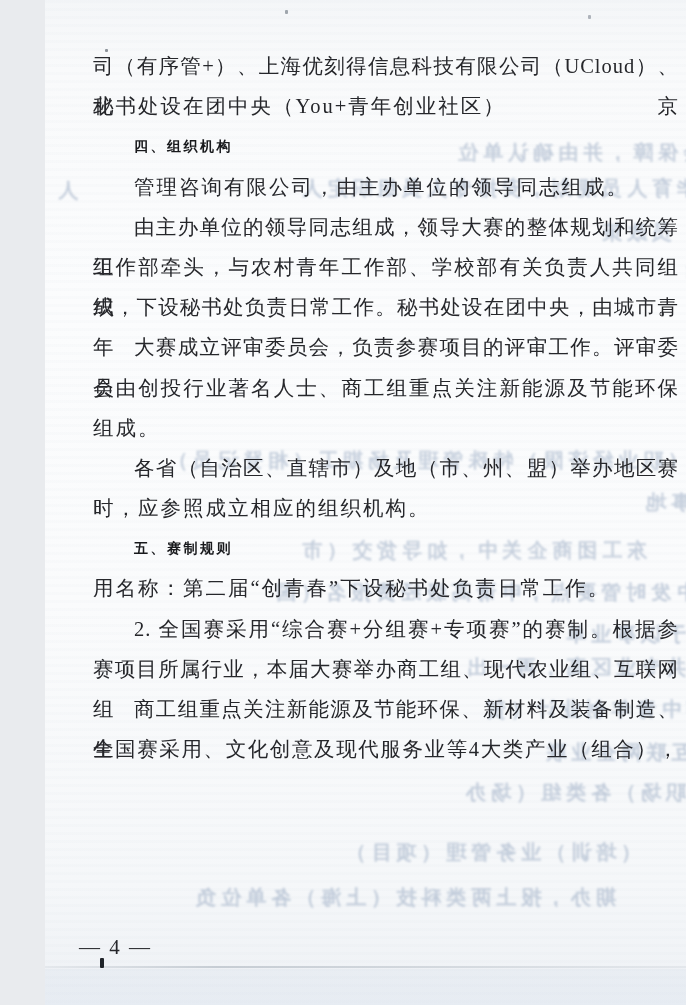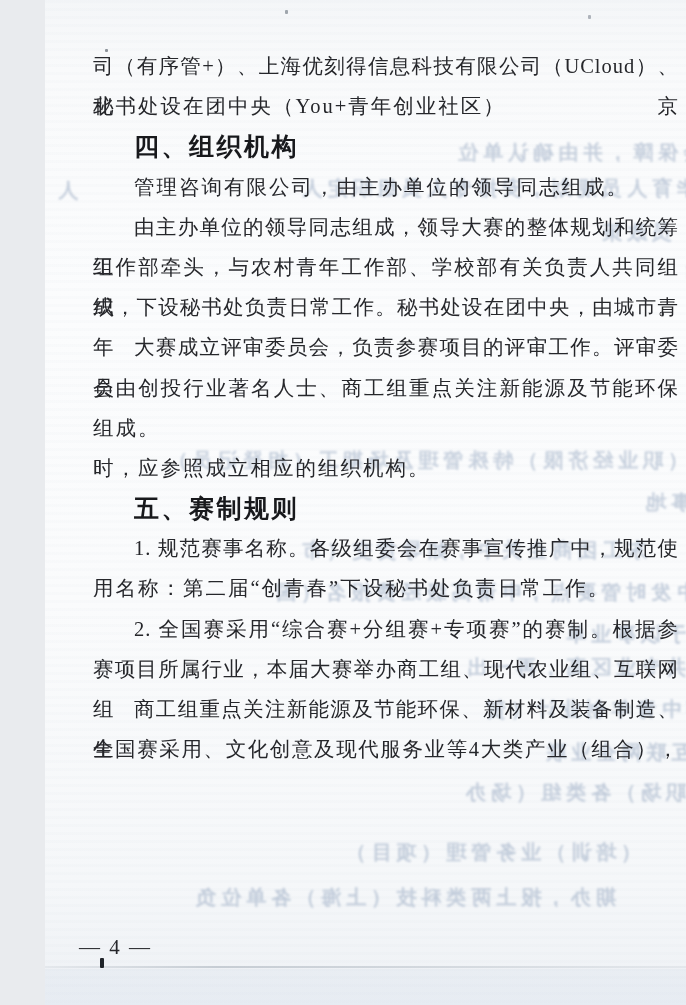--- a/index.html
+++ b/index.html
@@ -49,21 +49,21 @@
   }
   .line.justify {
     text-align: justify;
     text-align-last: justify;
     letter-spacing: 1px;
   }
   .line.indent { text-indent: 41px; }
   .line.heading {
     font-family: "Liberation Sans", "DejaVu Sans", sans-serif;
     font-weight: 700;
-    font-size: 25px;
+    font-size: 14px;
     letter-spacing: 2.5px;
     color: #18191c;
   }
   .page-number {
     position: absolute;
     left: 34px;
     top: 930px;
     height: 34px;
     line-height: 34px;
     font-size: 21px;
@@ -120,23 +120,23 @@
       <div class="line justify">司（有序管+）、上海优刻得信息科技有限公司（UCloud）、北京</div>
       <div class="line">秘书处设在团中央（You+青年创业社区）</div>
       <div class="line indent heading">四、组织机构</div>
       <div class="line indent">管理咨询有限公司，由主办单位的领导同志组成。</div>
       <div class="line justify indent">由主办单位的领导同志组成，领导大赛的整体规划和统筹组</div>
       <div class="line justify">工作部牵头，与农村青年工作部、学校部有关负责人共同组成。</div>
       <div class="line justify">织，下设秘书处负责日常工作。秘书处设在团中央，由城市青年</div>
       <div class="line justify indent">大赛成立评审委员会，负责参赛项目的评审工作。评审委员</div>
       <div class="line justify">会由创投行业著名人士、商工组重点关注新能源及节能环保</div>
       <div class="line">组成。</div>
+      <div class="line justify indent">各省（自治区、直辖市）及地（市、州、盟）举办地区赛</div>
       <div class="line">时，应参照成立相应的组织机构。</div>
       <div class="line indent heading">五、赛制规则</div>
-      <div class="line justify indent">1. 规范赛事名称。各级组委会在赛事宣传推广中，规范使</div>
       <div class="line">用名称：第二届“创青春”下设秘书处负责日常工作。</div>
       <div class="line justify indent">2. 全国赛采用“综合赛+分组赛+专项赛”的赛制。根据参</div>
       <div class="line justify">赛项目所属行业，本届大赛举办商工组、现代农业组、互联网组</div>
       <div class="line justify indent">商工组重点关注新能源及节能环保、新材料及装备制造、生</div>
       <div class="line justify">全国赛采用、文化创意及现代服务业等4大类产业（组合），</div>
     </div>
 
   <div class="page-number">— 4 —</div>
 
   <div class="scan-line"></div>

